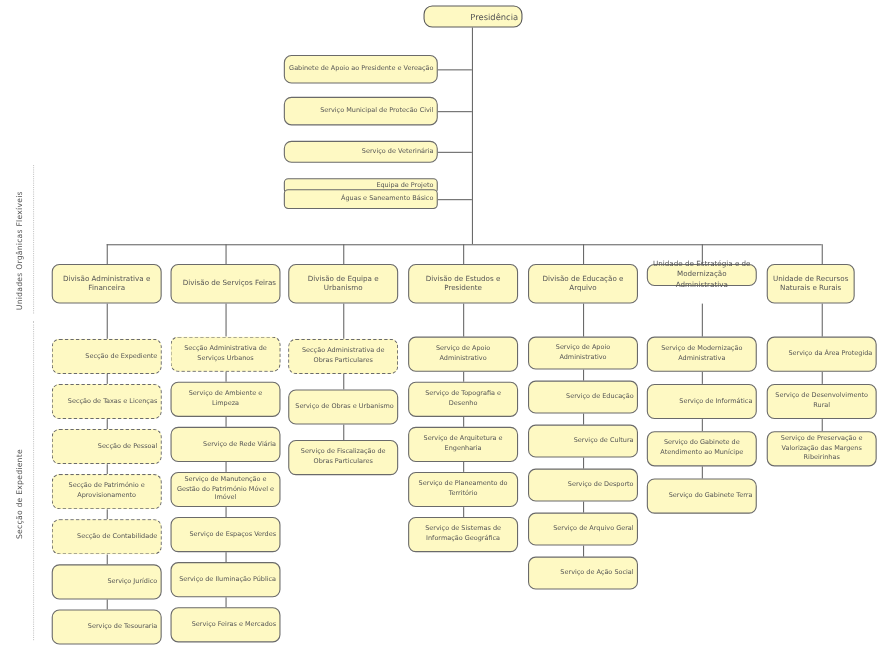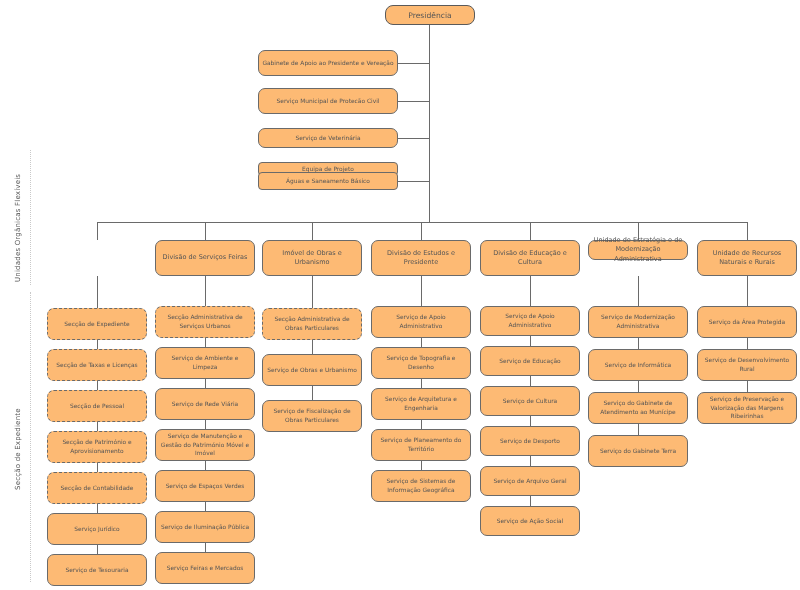--- a/index.html
+++ b/index.html
@@ -6,22 +6,22 @@
   body{
     width:800px;height:590px;background:#ffffff;
     font-family:"DejaVu Sans", sans-serif;
     color:#555555;overflow:hidden;
   }
   #root{position:relative;width:800px;height:590px;}
 
   
   .box{
     position:absolute;box-sizing:border-box;
-    border:1px solid #6a6a6a;border-radius:7px;background:#fdba74;
-    display:flex;align-items:center;justify-content:center;text-align:center;
+    border:1px solid #6a6a6a;border-radius:7px;background:#fef9c3;
+    display:flex;align-items:center;justify-content:flex-end;text-align:center;
     font-size:6.4px;line-height:1.45;color:#555555;
     padding:2px 3px;z-index:3;
   }
   .box.dashed{border-style:dashed;border-width:1px;border-color:#6a6a6a;}
   .box.flat{border-radius:4px;}
   .box.pres{font-size:7.6px;border-radius:8px;border-color:#5a5a5a;}
   .box.head{font-size:6.5px;}
   .box.tiny{font-size:5.9px;}
 
   
@@ -66,20 +66,23 @@
     <div class="ln lnh" style="left: 398px; top: 138px; width: 31px;"></div>
     <div class="box flat tiny" style="left: 258px; top: 162px; width: 140px; height: 14px;">
       <span>Equipa de Projeto</span>
     </div>
     <div class="box flat tiny" style="left: 258px; top: 172px; width: 140px; height: 18px;">
       <span>Águas e Saneamento Básico</span>
     </div>
     <div class="ln lnh" style="left: 398px; top: 181px; width: 31px;"></div>
     <div class="ln lnh" style="left: 97px; top: 222px; width: 650px;"></div>
     <div class="ln lnv" style="left: 97px; top: 222px; height: 18px;"></div>
+    <div class="box head" style="left: 47px; top: 240px; width: 100px; height: 36px;">
+      <span>Divisão Administrativa e Financeira</span>
+    </div>
     <div class="ln lnv" style="left: 97px; top: 276px; height: 32px;"></div>
     <div class="box dashed tiny" style="left: 47px; top: 308px; width: 100px; height: 32px;">
       <span>Secção de Expediente</span>
     </div>
     <div class="ln lnv" style="left: 97px; top: 340px; height: 9px;"></div>
     <div class="box dashed tiny" style="left: 47px; top: 349px; width: 100px; height: 32px;">
       <span>Secção de Taxas e Licenças</span>
     </div>
     <div class="ln lnv" style="left: 97px; top: 381px; height: 9px;"></div>
     <div class="box dashed tiny" style="left: 47px; top: 390px; width: 100px; height: 32px;">
@@ -128,21 +131,21 @@
     <div class="ln lnv" style="left: 205px; top: 502px; height: 9px;"></div>
     <div class="box tiny" style="left: 155px; top: 511px; width: 100px; height: 32px;">
       <span>Serviço de Iluminação Pública</span>
     </div>
     <div class="ln lnv" style="left: 205px; top: 543px; height: 9px;"></div>
     <div class="box tiny" style="left: 155px; top: 552px; width: 100px; height: 32px;">
       <span>Serviço Feiras e Mercados</span>
     </div>
     <div class="ln lnv" style="left: 312px; top: 222px; height: 18px;"></div>
     <div class="box head" style="left: 262px; top: 240px; width: 100px; height: 36px;">
-      <span>Imóvel de Obras e Urbanismo</span>
+      <span>Divisão de Equipa e Urbanismo</span>
     </div>
     <div class="ln lnv" style="left: 312px; top: 276px; height: 32px;"></div>
     <div class="box dashed tiny" style="left: 262px; top: 308px; width: 100px; height: 32px;">
       <span>Secção Administrativa de Obras Particulares</span>
     </div>
     <div class="ln lnv" style="left: 312px; top: 340px; height: 14px;"></div>
     <div class="box tiny" style="left: 262px; top: 354px; width: 100px; height: 32px;">
       <span>Serviço de Obras e Urbanismo</span>
     </div>
     <div class="ln lnv" style="left: 312px; top: 386px; height: 14px;"></div>
@@ -168,21 +171,21 @@
     <div class="ln lnv" style="left: 421px; top: 420px; height: 9px;"></div>
     <div class="box tiny" style="left: 371px; top: 429px; width: 100px; height: 32px;">
       <span>Serviço de Planeamento do Território</span>
     </div>
     <div class="ln lnv" style="left: 421px; top: 461px; height: 9px;"></div>
     <div class="box tiny" style="left: 371px; top: 470px; width: 100px; height: 32px;">
       <span>Serviço de Sistemas de Informação Geográfica</span>
     </div>
     <div class="ln lnv" style="left: 530px; top: 222px; height: 18px;"></div>
     <div class="box head" style="left: 480px; top: 240px; width: 100px; height: 36px;">
-      <span>Divisão de Educação e Cultura</span>
+      <span>Divisão de Educação e Arquivo</span>
     </div>
     <div class="ln lnv" style="left: 530px; top: 276px; height: 30px;"></div>
     <div class="box tiny" style="left: 480px; top: 306px; width: 100px; height: 30px;">
       <span>Serviço de Apoio Administrativo</span>
     </div>
     <div class="ln lnv" style="left: 530px; top: 336px; height: 10px;"></div>
     <div class="box tiny" style="left: 480px; top: 346px; width: 100px; height: 30px;">
       <span>Serviço de Educação</span>
     </div>
     <div class="ln lnv" style="left: 530px; top: 376px; height: 10px;"></div>
@@ -215,21 +218,21 @@
     </div>
     <div class="ln lnv" style="left: 638px; top: 381px; height: 11px;"></div>
     <div class="box tiny" style="left: 588px; top: 392px; width: 100px; height: 32px;">
       <span>Serviço do Gabinete de Atendimento ao Munícipe</span>
     </div>
     <div class="ln lnv" style="left: 638px; top: 424px; height: 11px;"></div>
     <div class="box tiny" style="left: 588px; top: 435px; width: 100px; height: 32px;">
       <span>Serviço do Gabinete Terra</span>
     </div>
     <div class="ln lnv" style="left: 747px; top: 222px; height: 18px;"></div>
-    <div class="box head" style="left: 697px; top: 240px; width: 100px; height: 36px;">
+    <div class="box head" style="left: 697px; top: 240px; width: 80px; height: 36px;">
       <span>Unidade de Recursos Naturais e Rurais</span>
     </div>
     <div class="ln lnv" style="left: 747px; top: 276px; height: 30px;"></div>
     <div class="box tiny" style="left: 697px; top: 306px; width: 100px; height: 32px;">
       <span>Serviço da Área Protegida</span>
     </div>
     <div class="ln lnv" style="left: 747px; top: 338px; height: 11px;"></div>
     <div class="box tiny" style="left: 697px; top: 349px; width: 100px; height: 32px;">
       <span>Serviço de Desenvolvimento Rural</span>
     </div>

